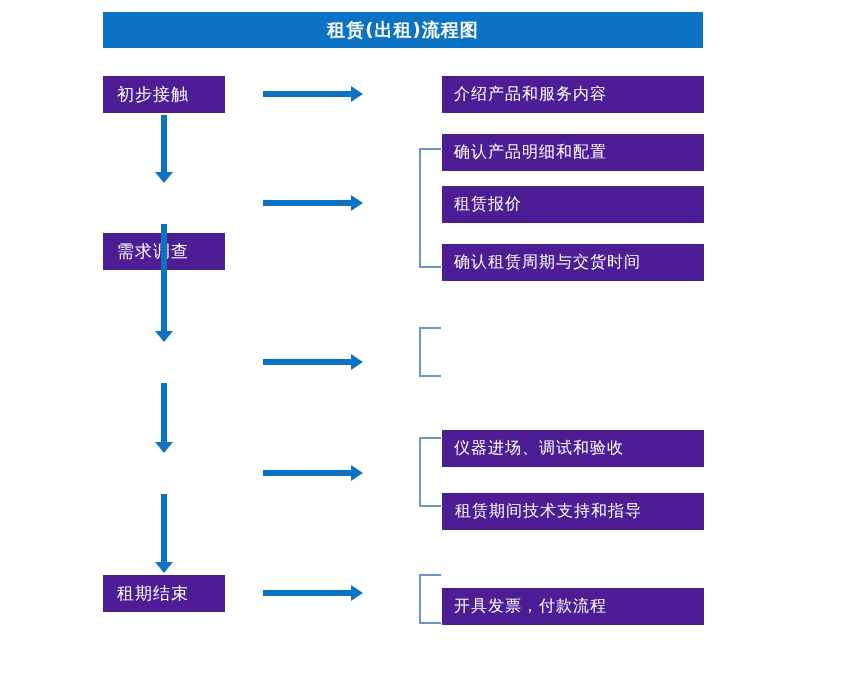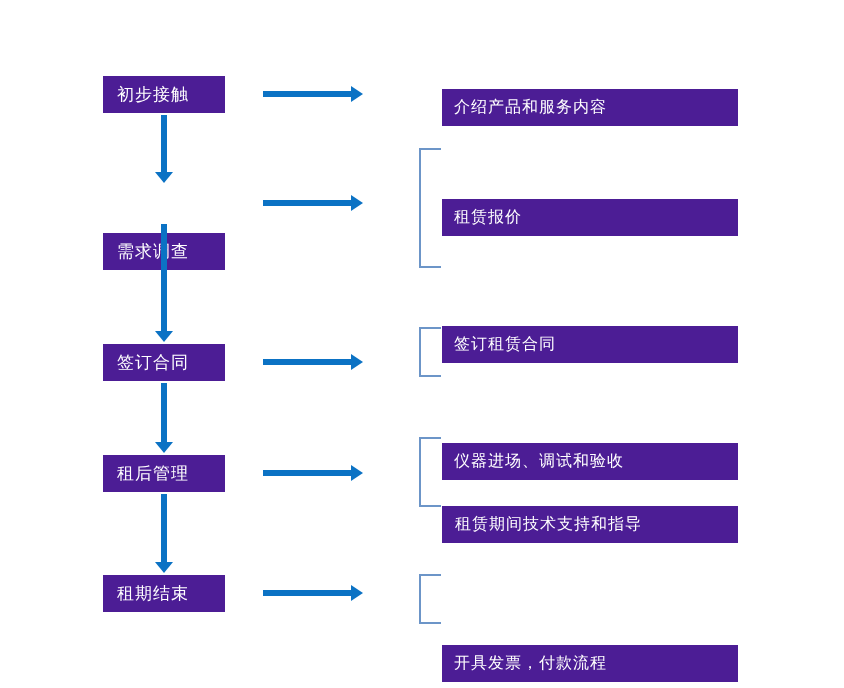--- a/index.html
+++ b/index.html
@@ -48,25 +48,24 @@
     box-sizing: border-box;
     letter-spacing: 1px;
   }
   .left-box {
     left: 103px;
     width: 122px;
     height: 37px;
   }
   .detail-box {
     left: 442px;
-    width: 296px;
+    width: 262px;
     height: 37px;
     font-size: 16px;
     padding-left: 12px;
-    margin-top: 13px;
   }
   
   .v-arrow {
     position: absolute;
     width: 22px;
   }
   .v-arrow .shaft {
     position: absolute;
     left: 8px;
     top: 0;
@@ -111,28 +110,27 @@
     border-top: 2px solid #6C95C8;
     border-bottom: 2px solid #6C95C8;
     box-sizing: border-box;
   }
 </style>
 </head>
 <body>
 
 <div id="canvas">
 
+  <div class="title-bar">租赁(出租)流程图</div>
 
   <div class="stage-box left-box" style="top:76px;">初步接触</div>
 
   <div class="stage-box left-box" style="top:185px;margin-top:48px;">需求调查</div>
 
-  <div class="stage-box left-box" style="top:344px;">签订合同</div>
-
-  <div class="stage-box left-box" style="top:455px;">租后管理</div>
+
 
   <div class="stage-box left-box" style="top:575px;">租期结束</div>
 
   <div class="v-arrow" style="left:153px; top:115px; height:68px;">
     <div class="shaft" style="height:57px;"></div>
     <div class="head" style="top:57px;"></div>
   </div>
 
   <div class="v-arrow" style="left:153px; top:224px; height:118px;">
     <div class="shaft" style="height:107px;"></div>
@@ -177,27 +175,28 @@
   <div class="bracket" style="left:419px; top:148px; height:120px;"></div>
 
   <div class="bracket" style="left:419px; top:327px; height:50px;"></div>
 
   <div class="bracket" style="left:419px; top:437px; height:70px;"></div>
 
   <div class="bracket" style="left:419px; top:574px; height:50px;"></div>
 
   <div class="stage-box detail-box" style="top:76px;">介绍产品和服务内容</div>
 
+  <div class="stage-box detail-box" style="top:134px;">确认产品明细和配置</div>
 
   <div class="stage-box detail-box" style="top:186px;">租赁报价</div>
 
-
-  <div class="stage-box detail-box" style="top:313px;">签订租赁合同</div>
+  <div class="stage-box detail-box" style="top:244px;">确认租赁周期与交货时间</div>
+
 
 
   <div class="stage-box detail-box" style="top:430px;">仪器进场、调试和验收</div>
 
   <div class="stage-box detail-box" style="top:493px;padding-left:13px;">租赁期间技术支持和指导</div>
 
 
-  <div class="stage-box detail-box" style="top:632px;">开具发票，付款流程</div>
+  <div class="stage-box detail-box" style="top:588px;">开具发票，付款流程</div>
 
 </div>
 
 </body></html>

